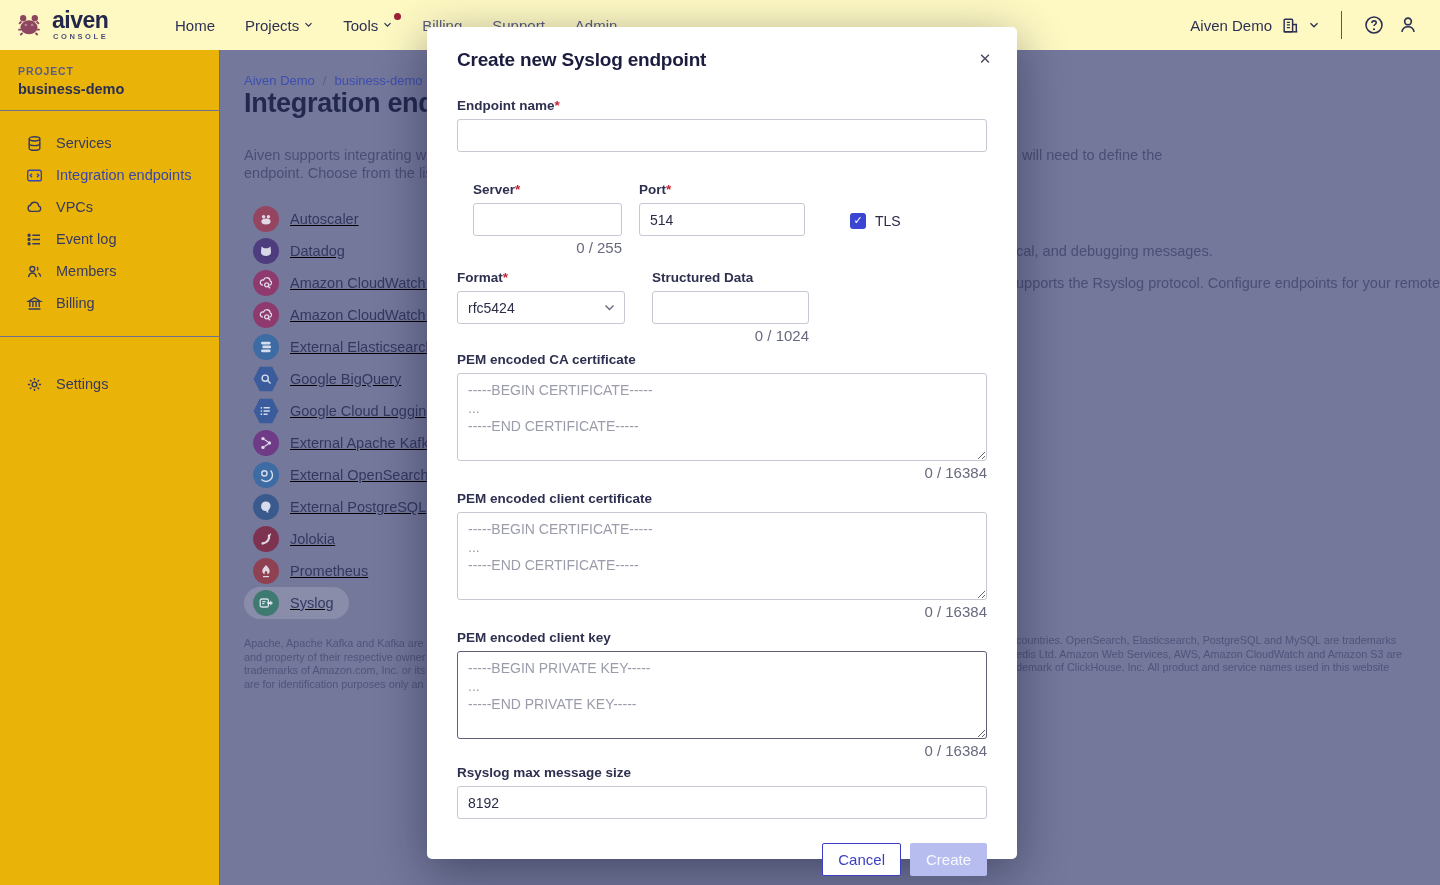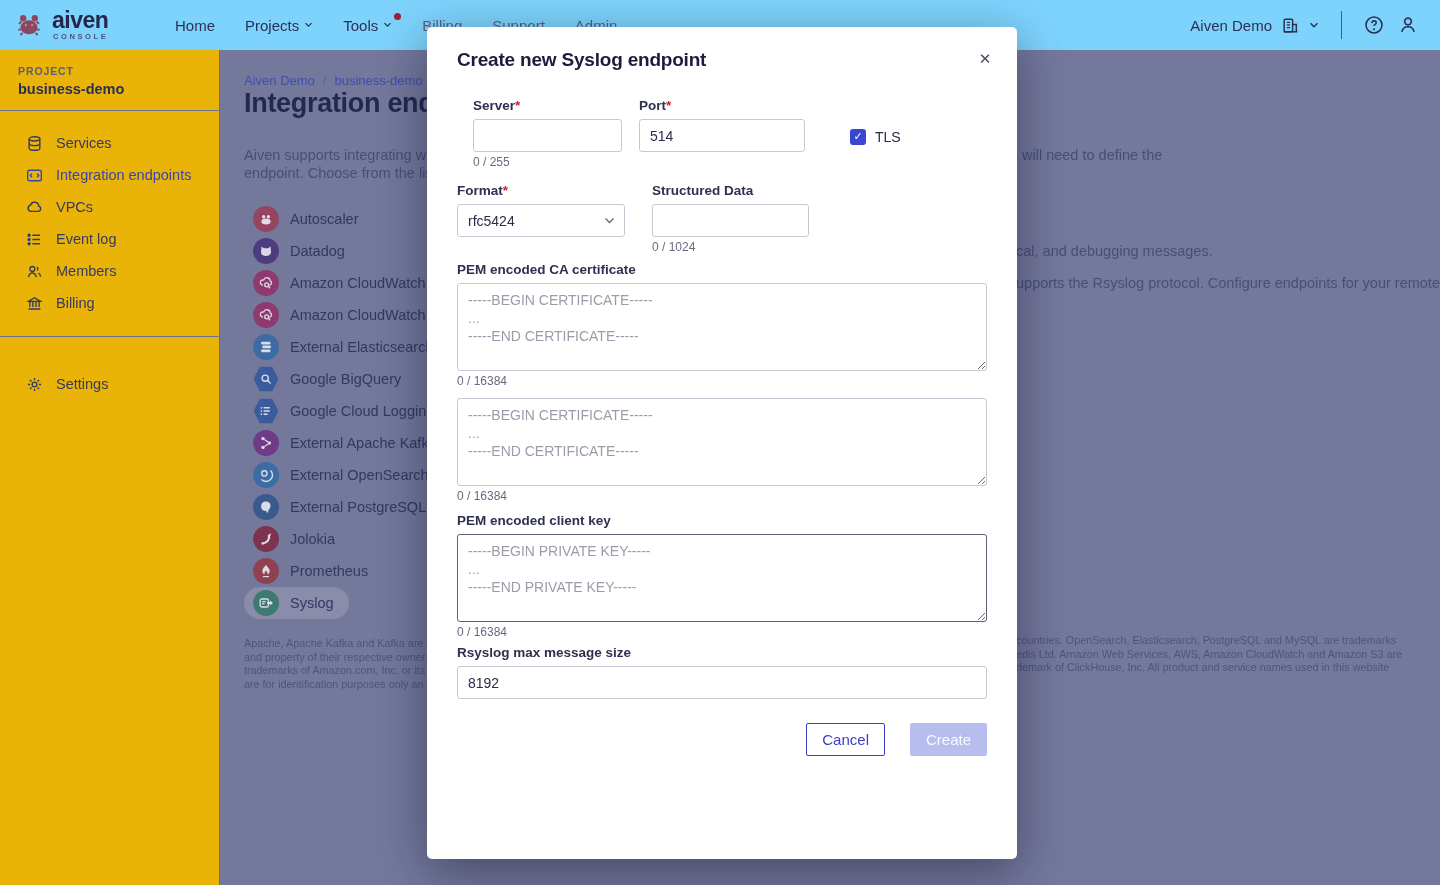--- a/index.html
+++ b/index.html
@@ -1,20 +1,20 @@
 <!DOCTYPE html>
 <html><head>
 <meta charset="utf-8">
 <style>
   * { margin:0; padding:0; box-sizing:border-box; }
   html,body { width:1440px; height:885px; overflow:hidden; }
   body { position:relative; font-family:"Liberation Sans",sans-serif; background:#74789b; }
 
   
-  .topnav { position:absolute; top:0; left:0; width:1440px; height:50px; background:#7dd3fc;
+  .topnav { position:absolute; top:0; left:0; width:1440px; height:50px; background:#fef9c3;
             display:flex; align-items:center; z-index:1; }
   .logo { display:flex; align-items:center; gap:8px; padding-left:14px; width:161px; }
   .logo-txt { display:flex; flex-direction:column; align-items:flex-end; }
   .brand { font-size:23px; font-weight:800; color:#23274b; letter-spacing:-0.5px; line-height:22px; }
   .brand-sub { font-size:7.5px; letter-spacing:2.6px; color:#4d517a; font-weight:700; margin-top:1px; }
   .nav-items { display:flex; gap:30px; margin-left:14px; align-items:center; }
   .nav-item { display:flex; align-items:center; gap:5px; font-size:15px; color:#2c3054; cursor:pointer; position:relative; }
   .nav-item.dim { color:#595d83; }
   .nav-dot { position:absolute; top:-4px; right:-9px; width:7px; height:7px; border-radius:50%; background:#9e2036; }
   .nav-right { margin-left:auto; display:flex; align-items:center; gap:14px; padding-right:22px; color:#2c3054; }
@@ -37,42 +37,42 @@
   .sb-sep { border-top:1px solid #6d7194; margin-top:17px; }
   .sb-settings { margin-top:15px; }
 
   
   .main { position:absolute; left:220px; top:50px; width:1220px; height:835px; background:#74789b; z-index:1; }
   .abs { position:absolute; white-space:nowrap; }
   .breadcrumb { left:24px; top:23px; display:flex; gap:8px; font-size:13px; color:#5c6084; }
   .crumb { color:#3e4eae; cursor:pointer; }
   .page-title { left:24px; top:38px; font-size:27px; font-weight:800; color:#23284e; letter-spacing:-0.3px; }
   .intro { font-size:14.5px; color:#4a4e75; }
-  .int-list { position:absolute; left:24px; top:153px; }
+  .int-list { position:absolute; left:24px; top:153px;text-decoration:underline; }
   .int-row { height:32px; display:flex; align-items:center; padding:0 15px 0 9px; width:max-content;
              border-radius:20px; cursor:pointer; }
   .int-row.active { background:#898daa; }
   .int-icon { width:26px; height:26px; border-radius:50%; display:flex; align-items:center; justify-content:center;
               color:rgba(236,238,248,0.88); flex:none; }
   .int-icon.hex { border-radius:0; clip-path:polygon(26% 3%,74% 3%,98% 50%,74% 97%,26% 97%,2% 50%); }
   .int-label { margin-left:11px; font-size:14.5px; color:#343861; }
   .footer-txt { font-size:10.8px; line-height:13.7px; color:#50547b; }
 
   
   .modal { position:absolute; left:427px; top:27px; width:590px; height:832px; background:#ffffff;
            border-radius:5px; box-shadow:0 14px 50px rgba(16,18,45,0.45); z-index:10;
            padding:22px 30px 0; color:#2a2c48; }
   .m-title { font-size:19px; font-weight:800; color:#1b1c3e; margin-bottom:27px; letter-spacing:-0.2px; }
   .m-close { position:absolute; top:20px; right:20px; width:24px; height:24px; display:flex; align-items:center;
              justify-content:center; font-size:15px; color:#4a4c60; cursor:pointer; }
   .f-label { font-size:13.5px; font-weight:700; color:#2e3050; margin-bottom:6px; }
   .req { color:#cc2136; }
   .f-input { display:block; width:100%; height:33px; border:1px solid #c7c8d3; border-radius:3px;
              font-family:inherit; font-size:14px; color:#2a2c48; padding:0 10px; background:#fff; outline:none; }
-  .f-counter { font-size:12px; color:#676a7e; margin-top:3px; }
+  .f-counter { font-size:15px; color:#676a7e; text-align:right; margin-top:3px; }
   ::placeholder { color:#9a9caa; opacity:1; }
   .m-row { display:flex; position:relative; }
   .g-endpoint { margin-bottom:30px; }
   .g-server { width:165px; margin-right:17px;padding-left:16px; }
   .g-port { width:166px; }
   .row-server { margin-bottom:14px; }
   .tls-wrap { position:absolute; left:393px; top:22px; height:33px; display:flex; align-items:center; cursor:pointer; }
   .checkbox { width:16px; height:16px; border-radius:3px; background:#3a46d2; color:#fff; font-size:11px;
               display:flex; align-items:center; justify-content:center; line-height:1; }
   .tls-label { margin-left:9px; font-size:14px; color:#2a2c48; }
@@ -80,21 +80,21 @@
   .g-structured { width:157px; }
   .row-format { margin-bottom:8px; }
   .f-select { position:relative; display:flex; align-items:center; height:33px; border:1px solid #c7c8d3;
               border-radius:3px; padding:0 10px; font-size:14px; color:#2a2c48; cursor:pointer; }
   .f-select .chev { position:absolute; right:9px; top:12px; color:#676a7e; }
   .f-textarea { display:block; width:100%; height:88px; border:1px solid #c7c8d3; border-radius:3px;
                 font-family:inherit; font-size:14px; line-height:18px; color:#2a2c48; padding:7px 10px;
                 outline:none; resize:both; }
   .f-textarea.focused { border:1.5px solid #5d6076; }
   .g-ca { margin-bottom:10px; } .g-ccert { margin-bottom:10px; } .g-ckey { margin-bottom:6px; }
-  .m-buttons { display:flex; justify-content:flex-end; gap:25px; margin-top:24px; }
+  .m-buttons { display:flex; justify-content:flex-end; gap:9px; margin-top:24px; }
   .btn { font-family:inherit; font-size:15px; font-weight:500; border-radius:2px; cursor:pointer; }
   .btn-cancel { padding:7px 15px; background:#fff; border:1px solid #3b3ec4; color:#3b3ec4; }
   .btn-create { padding:8px 16px; background:#b7bdee; border:none; color:#f8f9ff; cursor:default; }
 </style>
 </head>
 <body>
 
 <div class="topnav">
   <div class="logo">
     <svg class="ico" width="30" height="28" viewBox="0 0 24 24">
@@ -381,20 +381,24 @@
       <div>countries. OpenSearch, Elasticsearch, PostgreSQL and MySQL are trademarks</div>
       <div>edis Ltd. Amazon Web Services, AWS, Amazon CloudWatch and Amazon S3 are</div>
       <div>demark of ClickHouse, Inc. All product and service names used in this website</div>
     </div>
 </div>
 
 <div class="modal">
   <div class="m-title">Create new Syslog endpoint</div>
   <div class="m-close">✕</div>
 
+  <div class="g-endpoint">
+    <div class="f-label"><span>Endpoint name</span><span class="req">*</span></div>
+    <input class="f-input" type="text" value="" style="">
+  </div>
 
   <div class="m-row row-server">
     <div class="g-server">
       <div class="f-label"><span>Server</span><span class="req">*</span></div>
       <input class="f-input" type="text" value="" style="">
       <div class="f-counter">0 / 255</div>
     </div>
     <div class="g-port">
       <div class="f-label"><span>Port</span><span class="req">*</span></div>
       <input class="f-input" type="text" value="514" style="">
@@ -424,20 +428,21 @@
 
   <div class="g-ca">
     <div class="f-label">PEM encoded CA certificate</div>
     <textarea class="f-textarea" placeholder="-----BEGIN CERTIFICATE-----
 ...
 -----END CERTIFICATE-----" style=""></textarea>
     <div class="f-counter">0 / 16384</div>
   </div>
 
   <div class="g-ccert">
+    <div class="f-label">PEM encoded client certificate</div>
     <textarea class="f-textarea" placeholder="-----BEGIN CERTIFICATE-----
 ...
 -----END CERTIFICATE-----" style=""></textarea>
     <div class="f-counter">0 / 16384</div>
   </div>
 
   <div class="g-ckey">
     <div class="f-label">PEM encoded client key</div>
     <textarea class="f-textarea focused" placeholder="-----BEGIN PRIVATE KEY-----
 ...

